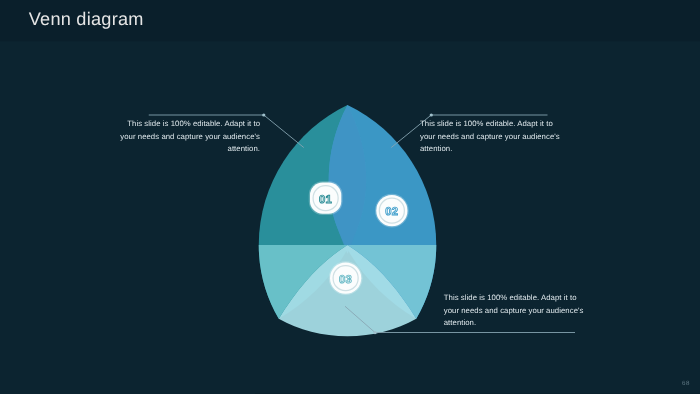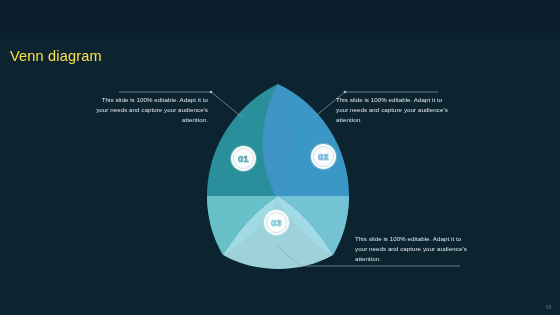--- a/index.html
+++ b/index.html
@@ -17,28 +17,27 @@
   }
   #header-band {
     position: absolute;
     left: 0; top: 0;
     width: 560px;
     height: 33px;
     background: #0a1f2b;
   }
   #page-title {
     position: absolute;
-    left: 10px;
+    left: 23px;
     top: 8px;
     font-size: 14.5px;
     font-weight: 400;
     letter-spacing: 0.2px;
-    color: #fde047;
+    color: #e5e5e5;
     white-space: nowrap;
-    margin-top: 40px;
   }
   #diagram-area {
     position: absolute;
     left: 0; top: 0;
     width: 560px;
     height: 315px;
   }
   .callout {
     position: absolute;
     font-size: 6.2px;
@@ -83,23 +82,23 @@
     box-sizing: border-box;
   }
   .badge-num {
     position: relative;
     font-size: 9px;
     font-weight: 700;
     letter-spacing: 0.3px;
     color: transparent;
     -webkit-text-stroke: 0.7px #2f8f99;
   }
-  #badge-1 { left: 231px; top: 146px; }
+  #badge-1 { left: 248px; top: 146px; border-radius: 10px; }
   #badge-1 .badge-num { -webkit-text-stroke-color: #2b8d96; }
-  #badge-2 { left: 301px; top: 144px; margin-left: 10px; }
+  #badge-2 { left: 301px; top: 156px; }
   #badge-2 .badge-num { -webkit-text-stroke-color: #3f9ecb; }
   #badge-3 { left: 264px; top: 210px; text-align: right; }
   #badge-3 .badge-num { -webkit-text-stroke-color: #67b9c6; }
   #page-number {
     position: absolute;
     right: 8px;
     bottom: 5px;
     font-size: 5px;
     color: #5c7580;
     letter-spacing: 0.4px;

